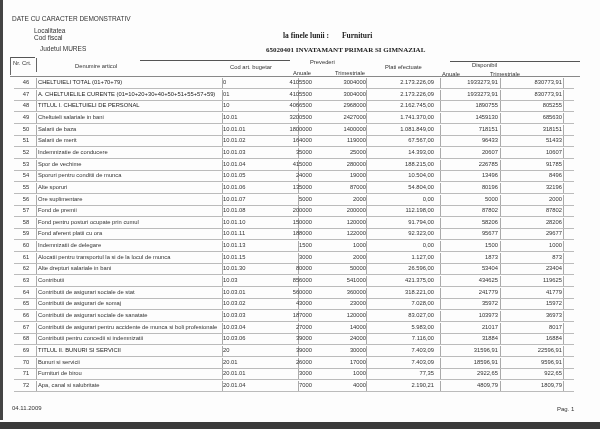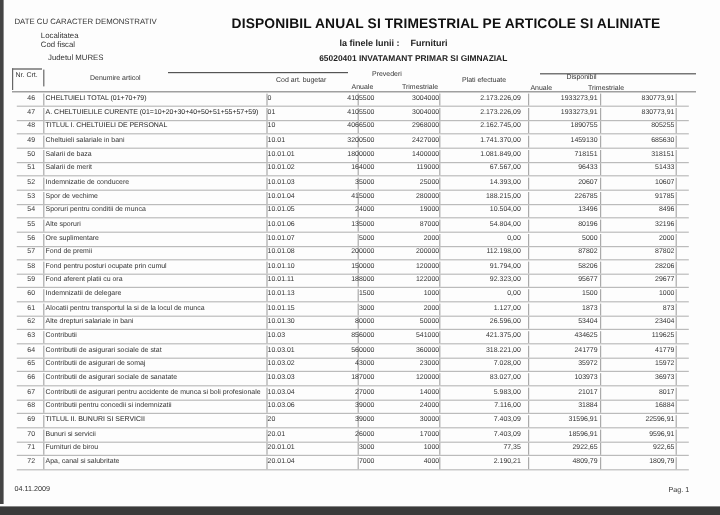--- a/index.html
+++ b/index.html
@@ -3,21 +3,21 @@
 <meta charset="utf-8">
 <style>
   html, body { margin:0; padding:0; background:#ffffff; }
   body { width:600px; height:429px; position:relative; overflow:hidden;
          font-family:"Liberation Sans", sans-serif; color:#222; }
   .page { position:absolute; left:0; top:0; width:600px; height:429px; background:#fdfdfd; }
   .edge-left { position:absolute; left:0; top:0; width:3px; height:420px; background:#444; }
   .edge-bottom { position:absolute; left:0; top:422px; width:600px; height:7px; background:#3a3a3a; }
   .hdr-small { position:absolute; font-size:6.5px; color:#333; white-space:nowrap; }
   .title { position:absolute; left:193px; top:14px; font-size:11.5px; font-weight:bold; color:#111; white-space:nowrap; letter-spacing:0.1px; }
-  .subtitle { position:absolute; font-size:7.5px; font-weight:bold; color:#222; white-space:nowrap; }
+  .subtitle { position:absolute; font-size:7.5px; font-weight:bold; color:#222; white-space:nowrap;font-family:Liberation Serif, serif; }
   .colhdr { position:absolute; font-size:5.8px; color:#333; white-space:nowrap; }
   .hline { position:absolute; height:1px; background:#555; }
   .vline { position:absolute; width:1px; background:#666; }
   .row { position:absolute; left:0; width:600px; height:11px; }
   .cell { position:absolute; font-size:5.8px; color:#333; white-space:nowrap; top:2px; }
   .c-nr { left:18px; width:16px; text-align:center; }
   .c-name { left:38px; }
   .c-cod { left:223px; }
   .c-an { left:240px; width:72px; text-align:right; }
   .c-tr { left:300px; width:66px; text-align:right; }
@@ -30,21 +30,20 @@
 <body>
 
 <div class="page">
   <div class="edge-left"></div>
 
   <div class="hdr-small" style="left:12px;top:15px;">DATE CU CARACTER DEMONSTRATIV</div>
   <div class="hdr-small" style="left:34px;top:27px;">Localitatea</div>
   <div class="hdr-small" style="left:34px;top:34px;">Cod fiscal</div>
   <div class="hdr-small" style="left:40px;top:45px;">Judetul MURES</div>
 
-  <div class="title">DISPONIBIL ANUAL SI TRIMESTRIAL  PE ARTICOLE SI  ALINIATE</div>
   <div class="subtitle" style="left:283px;top:31px;">la finele lunii :</div>
   <div class="subtitle" style="left:342px;top:31px;">Furnituri</div>
   <div class="subtitle" style="left:266px;top:46px;font-size:7px;">65020401  INVATAMANT PRIMAR SI GIMNAZIAL</div>
 
   <div>
     <div class="hline" style="left:10px;top:57px;width:25px;"></div>
     <div class="hline" style="left:140px;top:60px;width:150px;"></div>
     <div class="hline" style="left:450px;top:61px;width:130px;"></div>
     <div class="vline" style="left:10px;top:57px;height:18px;"></div>
     <div class="vline" style="left:36px;top:58px;height:14px;"></div>

